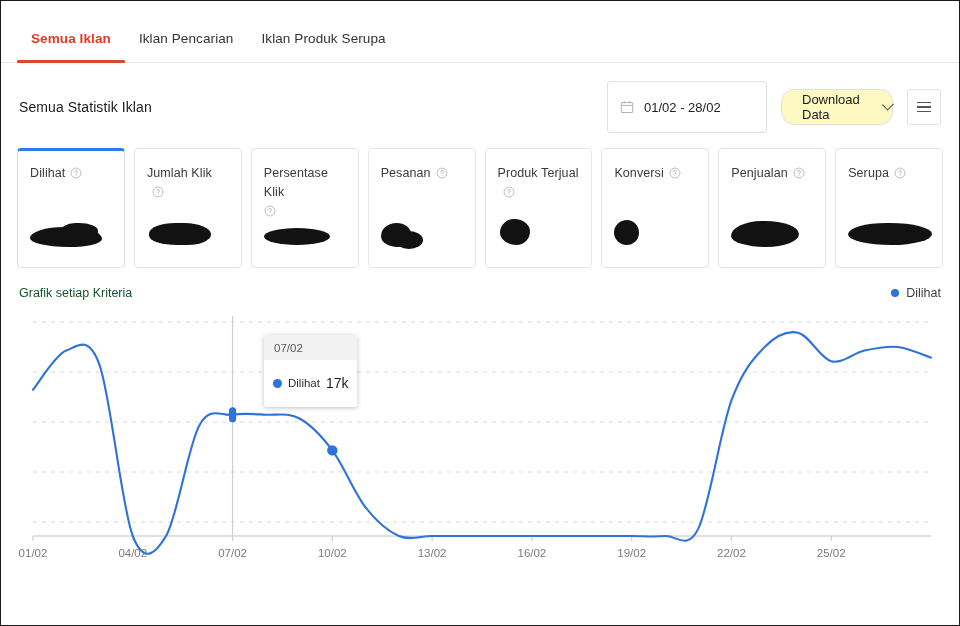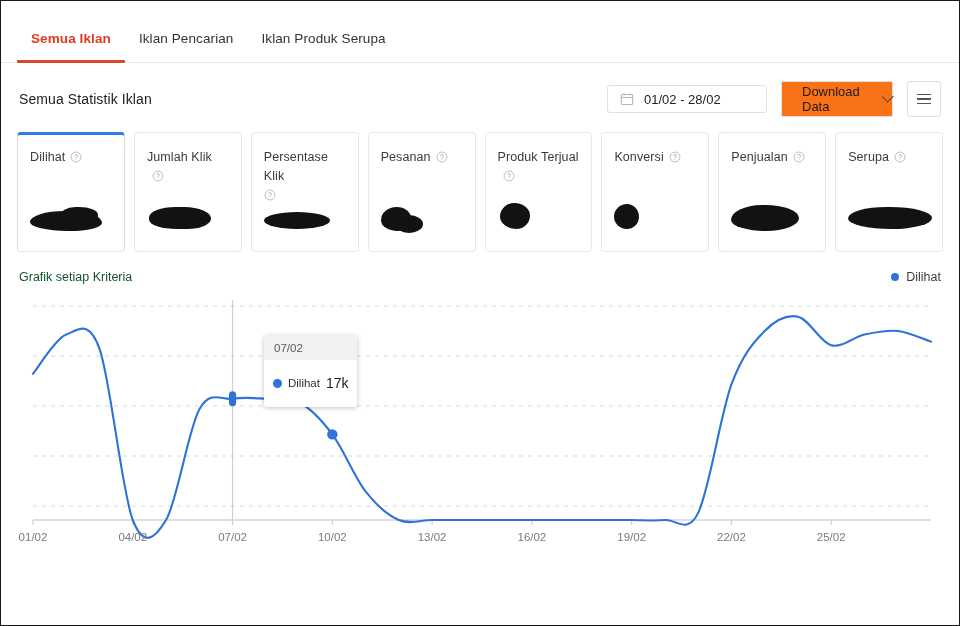--- a/index.html
+++ b/index.html
@@ -70,21 +70,21 @@
   .header-actions {
     display: flex;
     align-items: center;
     gap: 14px;
   }
   .datepicker {
     display: flex;
     align-items: center;
     gap: 10px;
     width: 160px;
-    height: 28px;
+    height: 52px;
     padding: 0 12px;
     border: 1px solid #e0e0e0;
     border-radius: 3px;
     background: #fff;
     font-size: 13px;
     color: #222;
     cursor: pointer;
   }
   .cal-icon {
     width: 14px; height: 14px;
@@ -92,22 +92,22 @@
     color: #b4b4b4;
   }
   .download-btn {
     display: flex;
     align-items: center;
     justify-content: center;
     gap: 8px;
     width: 112px;
     height: 36px;
     border: 1px solid #e0e0e0;
-    border-radius: 2px;
-    background: #f97316;
+    border-radius: 13px;
+    background: #fef9c3;
     font-size: 13px;
     color: #1c1c1c;
     cursor: pointer;
     padding-left: 20px;
   }
   .chev {
     width: 9px; height: 9px;
     border-right: 1.4px solid #444;
     border-bottom: 1.4px solid #444;
     transform: translateY(-3px) rotate(45deg);

